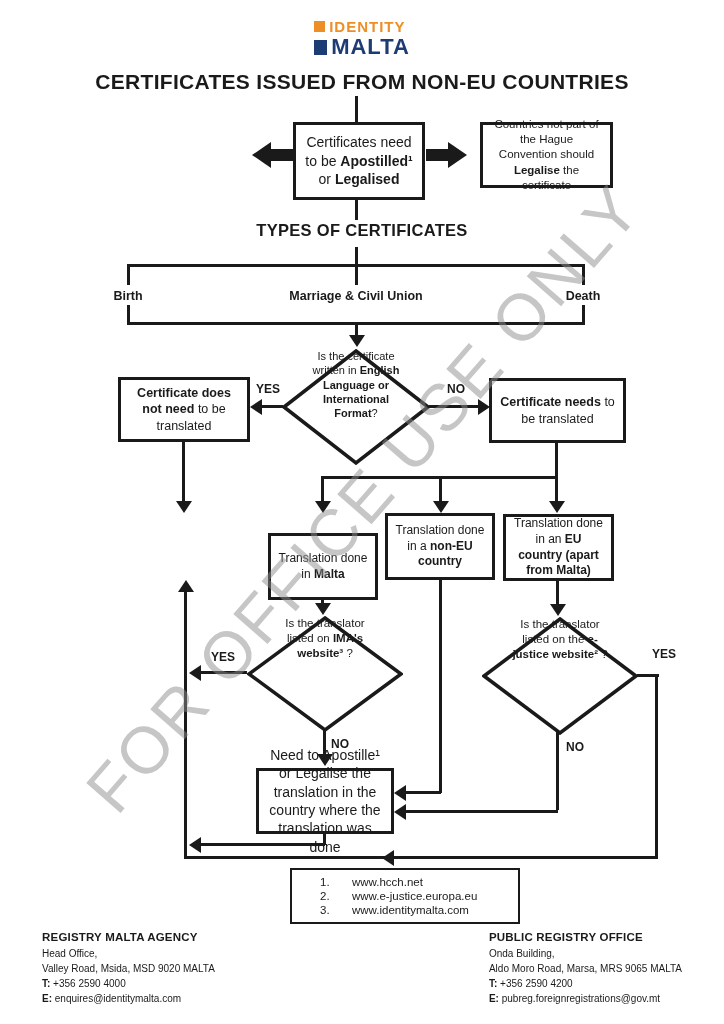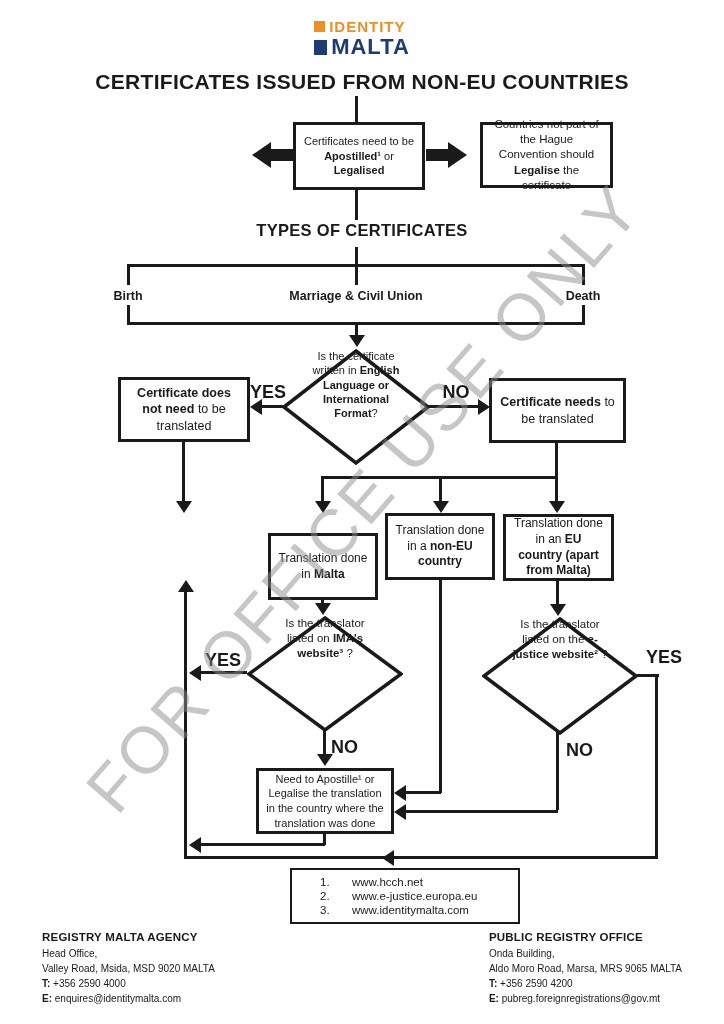--- a/index.html
+++ b/index.html
@@ -29,21 +29,21 @@
         display:flex;align-items:center;justify-content:center;text-align:center;
         font-size:12px;line-height:1.32;padding:4px 7px;z-index:3;}
   .fbox b{font-weight:bold;}
 
   
   .diamond{position:absolute;z-index:3;}
   .diamond svg{position:absolute;left:0;top:0;}
   .dtext{position:absolute;left:0;top:0;right:0;bottom:0;display:flex;align-items:flex-start;
          justify-content:center;text-align:center;font-size:11px;line-height:1.3;box-sizing:border-box;}
 
-  .lbl{position:absolute;font-weight:bold;font-size:18px;text-align:center;z-index:4;}
+  .lbl{position:absolute;font-weight:bold;font-size:12px;text-align:center;z-index:4;}
   .typelbl{position:absolute;font-weight:bold;font-size:12.5px;text-align:center;z-index:4;}
 
   .title{position:absolute;left:0;right:0;top:70px;text-align:center;font-size:21px;
          font-weight:bold;letter-spacing:.3px;z-index:4;}
   .subtitle{position:absolute;left:0;right:0;top:221px;text-align:center;font-size:16.5px;
          font-weight:bold;letter-spacing:.3px;z-index:4;}
 
   
   .logo{position:absolute;left:0;right:0;top:18px;display:flex;justify-content:center;z-index:4;}
   .logo-inner{display:flex;flex-direction:column;gap:1px;}
@@ -100,21 +100,21 @@
   <div class="blockarrow left" style="left:252px;top:142px;">
     <span class="tri"></span>
       <span class="bar"></span>
   </div>
   <div class="blockarrow right" style="left:427px;top:142px;">
     <span class="tri"></span>
       <span class="bar"></span>
   </div>
   <div class="vline" style="left:355px;top:188px;height:32px;"></div>
 
-  <div class="fbox" style="left:293px;top:122px;width:132px;height:68px;font-size:11px;">
+  <div class="fbox" style="left:293px;top:122px;width:132px;height:78px;font-size:14px;">
     <div><span>Certificates need to be </span><b>Apostilled¹</b><span> or </span><b>Legalised</b></div>
   </div>
   <div class="fbox" style="left:480px;top:122px;width:133px;height:66px;font-size:11.5px;">
     <div><span>Countries not part of the Hague Convention should </span><b>Legalise</b><span> the certificate</span></div>
   </div>
 
   <div class="subtitle">TYPES OF CERTIFICATES</div>
 
   <div class="vline" style="left:355px;top:247px;height:19px;"></div>
   <div class="hline" style="left:127px;top:264px;width:458px;"></div>
@@ -217,21 +217,21 @@
 
   <div class="lbl" style="left:566px;top:740px;width:40px;text-align:left;">NO</div>
   <div class="vline" style="left:556px;top:732px;height:78px;"></div>
   <div class="arr arr-left" style="left:394px;top:804px;"></div>
   <div class="hline" style="left:405px;top:810px;width:153px;"></div>
 
   <div class="lbl" style="left:642px;top:647px;width:44px;">YES</div>
   <div class="hline" style="left:637px;top:674px;width:22px;"></div>
   <div class="vline" style="left:655px;top:674px;height:184px;"></div>
 
-  <div class="fbox" style="left:256px;top:768px;width:138px;height:66px;font-size:11px;">
+  <div class="fbox" style="left:256px;top:768px;width:138px;height:66px;font-size:14px;">
     <div><span>Need to Apostille¹ or Legalise the translation in the country where the translation was done</span></div>
   </div>
 
   <div class="vline" style="left:323px;top:833px;height:12px;"></div>
   <div class="arr arr-left" style="left:189px;top:837px;"></div>
   <div class="hline" style="left:200px;top:843px;width:125px;"></div>
   <div class="hline" style="left:184px;top:856px;width:474px;"></div>
   <div class="arr arr-left" style="left:382px;top:850px;"></div>
 
   <div class="fnbox">

